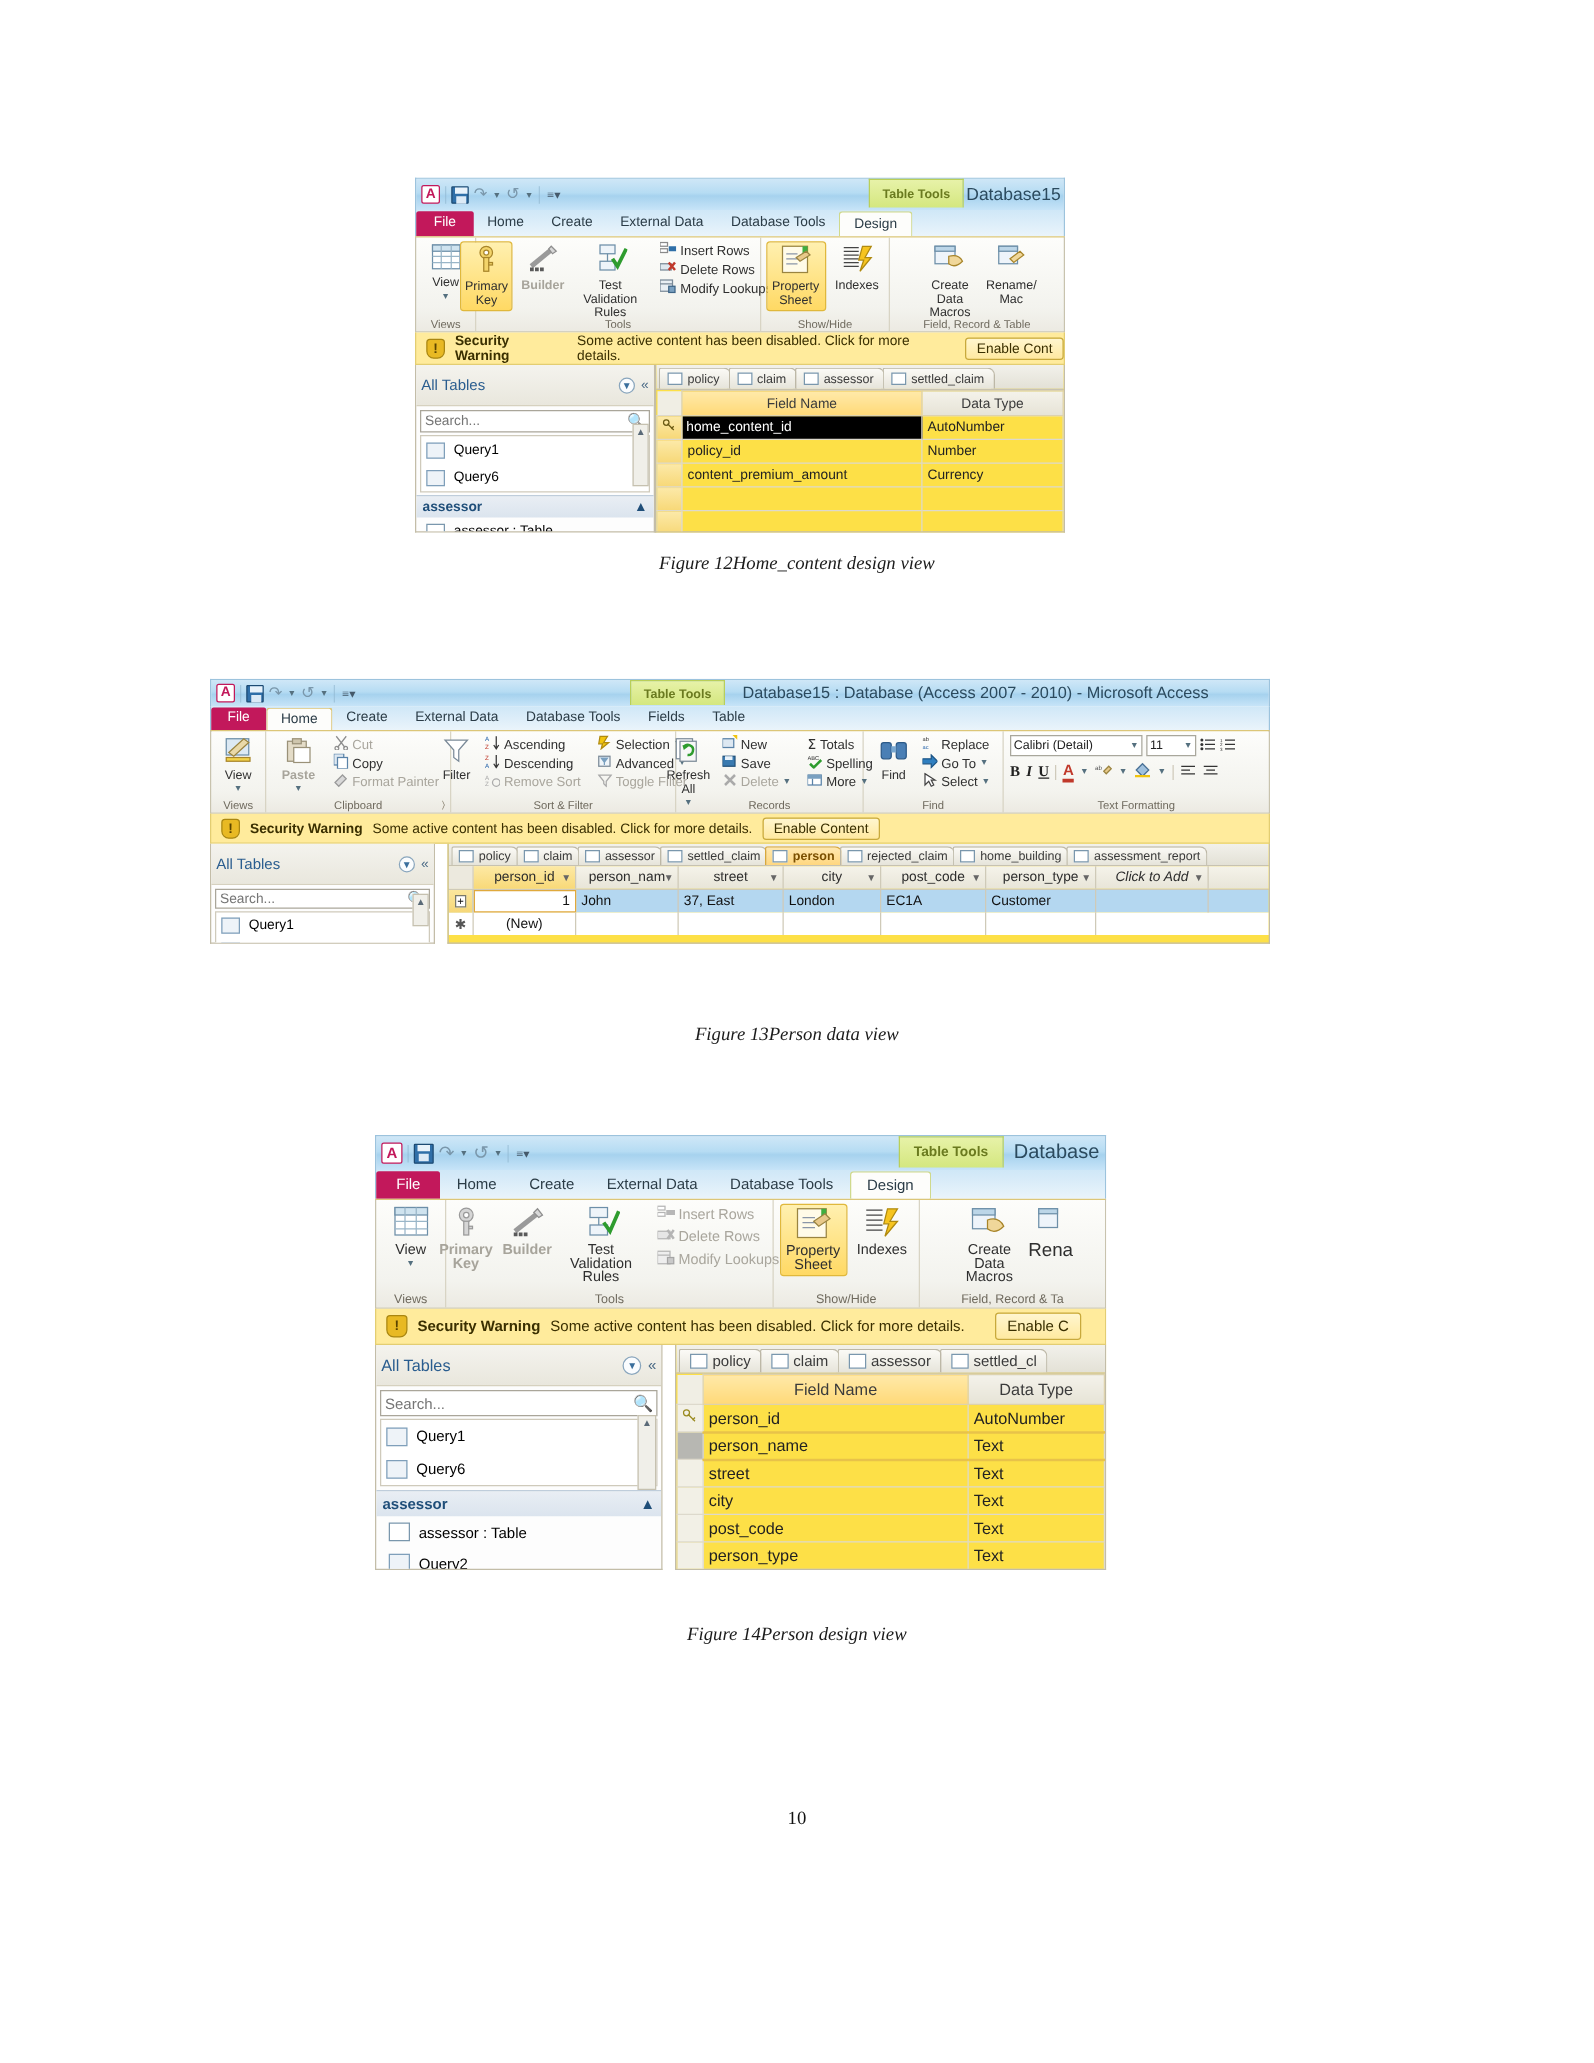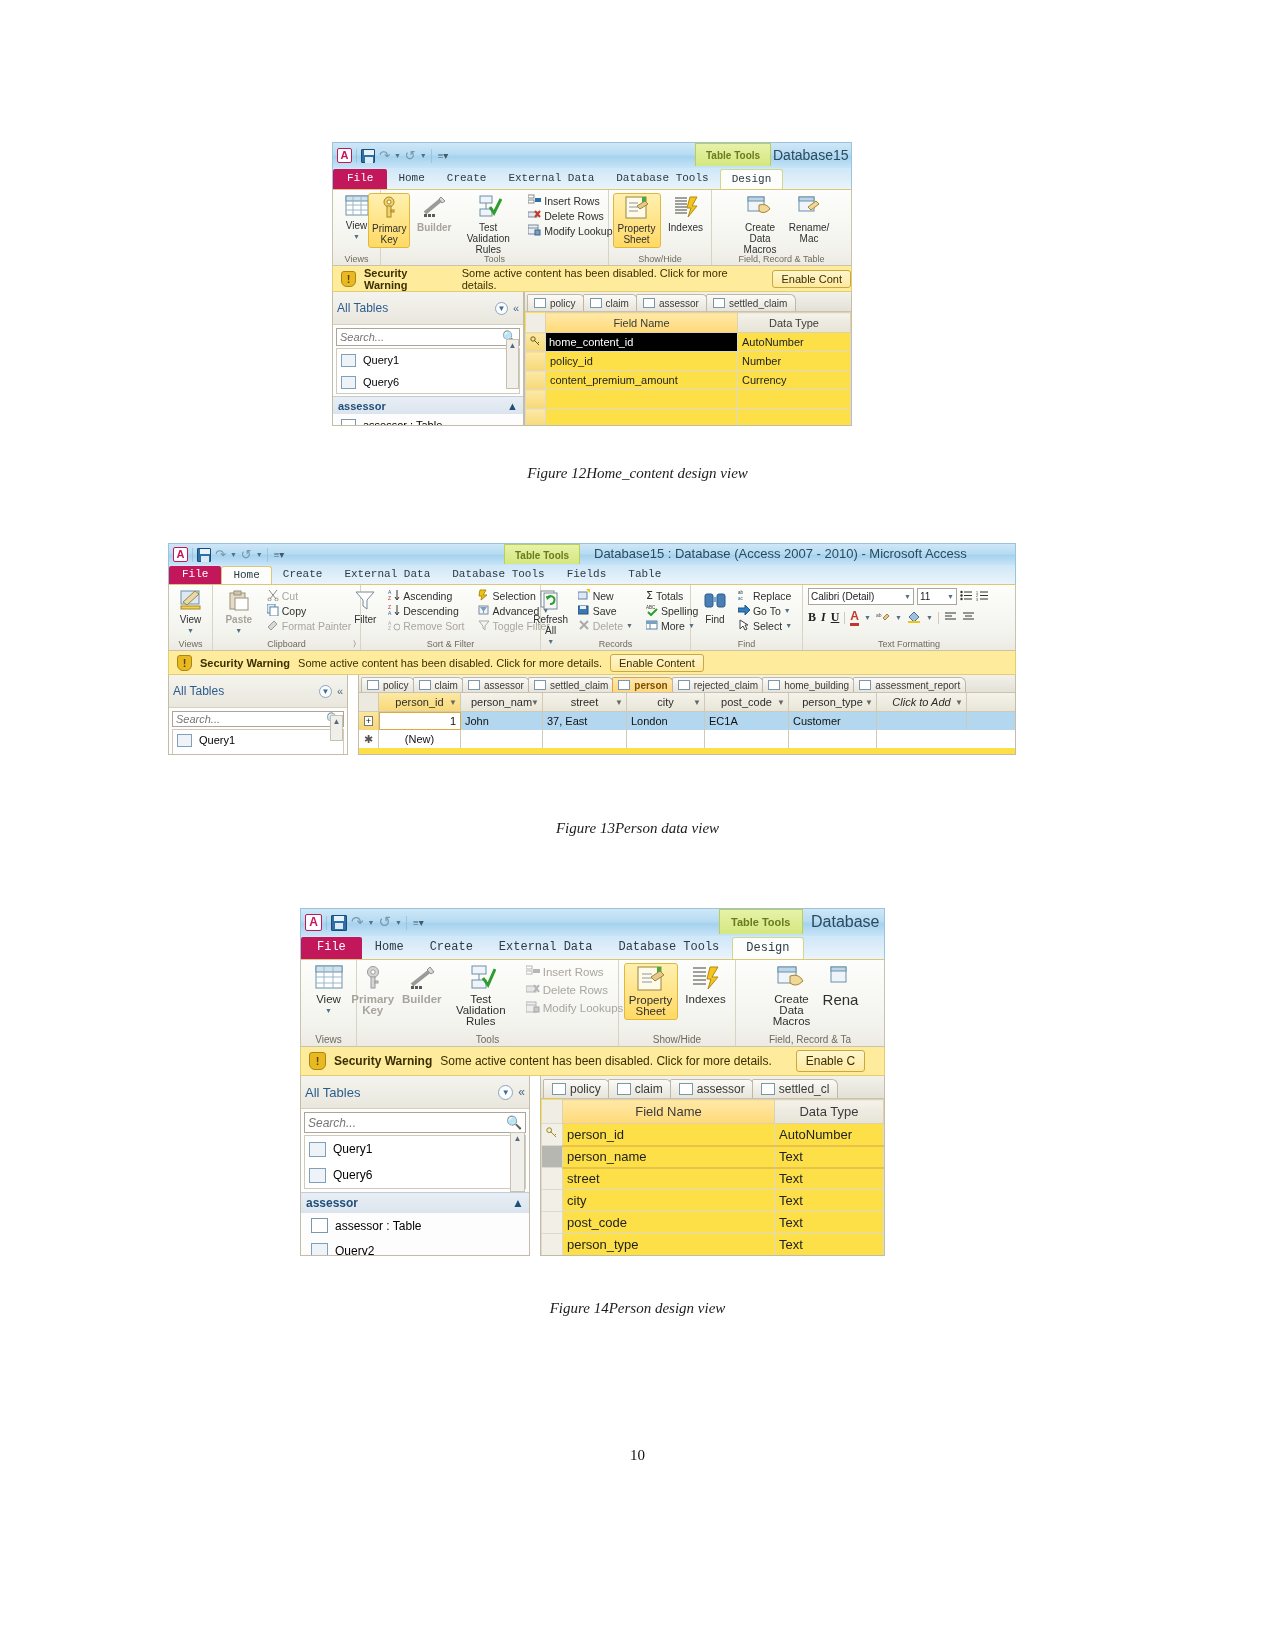--- a/index.html
+++ b/index.html
@@ -48,21 +48,21 @@
   .win-title {
     position:absolute; white-space:nowrap;
     font-family:"Liberation Sans",sans-serif; color:#2b4a5e;
     font-size:14px; top:4px;
   }
 
   .tabstrip {
     position:relative; height:21px; display:flex; align-items:flex-end;
     background:linear-gradient(to bottom,#cfe7f7,#eaf4fb);
     border-left:1px solid #9cc3dd; border-right:1px solid #9cc3dd;
-    font-family:Liberation Mono, monospace; font-size:11px; color:#2b3c47;
+    font-family:Liberation Sans, sans-serif; font-size:11px; color:#2b3c47;
   }
   .tab-file {
     background:#c2185b; color:#fff; font-weight:normal;
     padding:3px 14px 4px 14px; height:20px; line-height:13px;
     border-radius:2px 2px 0 0;
   }
   .tab { padding:3px 11px 4px 11px; height:20px; line-height:13px; white-space:nowrap;}
   .tab.active { background:#fdfdfb; border:1px solid #dcc678; border-bottom:none; border-radius:3px 3px 0 0;}
   .tab.ctxactive { background:#fdfdfb; border:1px solid #cfd98c; border-bottom:none; border-radius:3px 3px 0 0;}
 
@@ -116,21 +116,21 @@
   }
   .np-head { display:flex; align-items:center; justify-content:space-between;
              background:linear-gradient(to bottom,#f4f3ee,#e9e7dd);
              border-bottom:1px solid #d6d1bf; padding:16px 4px; height:21px;}
   .np-head .t { color:#2a5d8f; font-size:12px; }
   .np-head .r { display:flex; gap:5px; align-items:center; color:#4a6a86;}
   .circ { width:13px;height:13px;border:1px solid #8aa6bd;border-radius:50%;
           color:#3a6e9c;font-size:8px;line-height:11px;text-align:center;background:#fafcfe;}
   .np-search { position:relative; margin:3px 3px 2px 3px; height:18px;
                border:1px solid #aaa69a; background:#fff; display:flex; align-items:center;}
-  .np-search input { border:none; outline:none; width:100%; font-style:italic;
+  .np-search input { border:none; outline:none; width:100%; 
                      font-size:11px; color:#777; padding-left:3px;
                      font-family:"Liberation Sans",sans-serif; background:transparent;}
   .mag { position:absolute; right:2px; color:#2a6fb0; font-size:12px; }
   .np-list { border:1px solid #cfcabb; margin:0 3px; background:#fff; }
   .np-item { display:flex; align-items:center; gap:7px; padding:2px 4px; height:22px; }
   .np-item .qico { width:15px;height:13px;background:#eef3f8;border:1px solid #7f9fba;}
   .np-item .tico { width:15px;height:13px;background:#fff;border:1px solid #7a97ad;}
   .np-group { display:flex; align-items:center; justify-content:space-between;
               background:linear-gradient(to bottom,#e9eef4,#dbe4ee);
               border-top:1px solid #bfcddb; padding:2px 5px; height:18px;
@@ -470,21 +470,21 @@
             <td class="rowsel"></td>
             <td></td>
             <td></td>
           </tr>
         </tbody>
           </table>
       </div>
     </div>
   </div>
 
-  <div class="caption" style="top:465px;">Figure 12Home_content design view</div>
+  <div class="caption" style="top:443px;">Figure 12Home_content design view</div>
 
   <div class="access-win" style="left:168px; top:543px; width:848px; height:258px;">
 
     <div class="titlebar" style="height:22px;">
       <div class="qat">
         <div class="orb">A</div>
         <div class="sep-v"></div>
         <div class="save-ico"></div>
         <span class="arrow-ico">↷</span>
         <span class="tiny-tri">▼</span>

